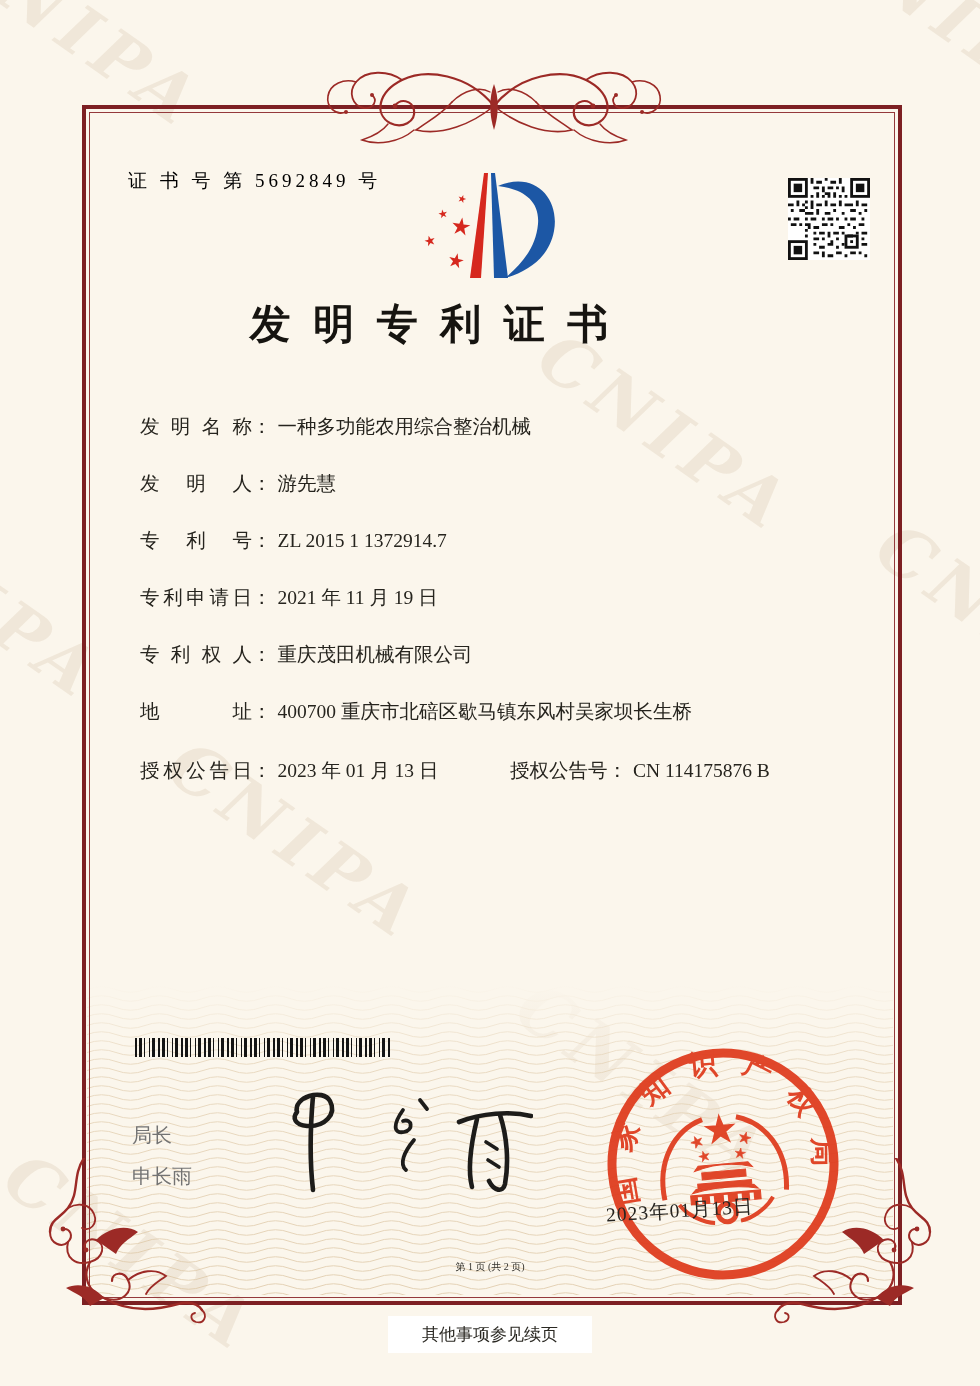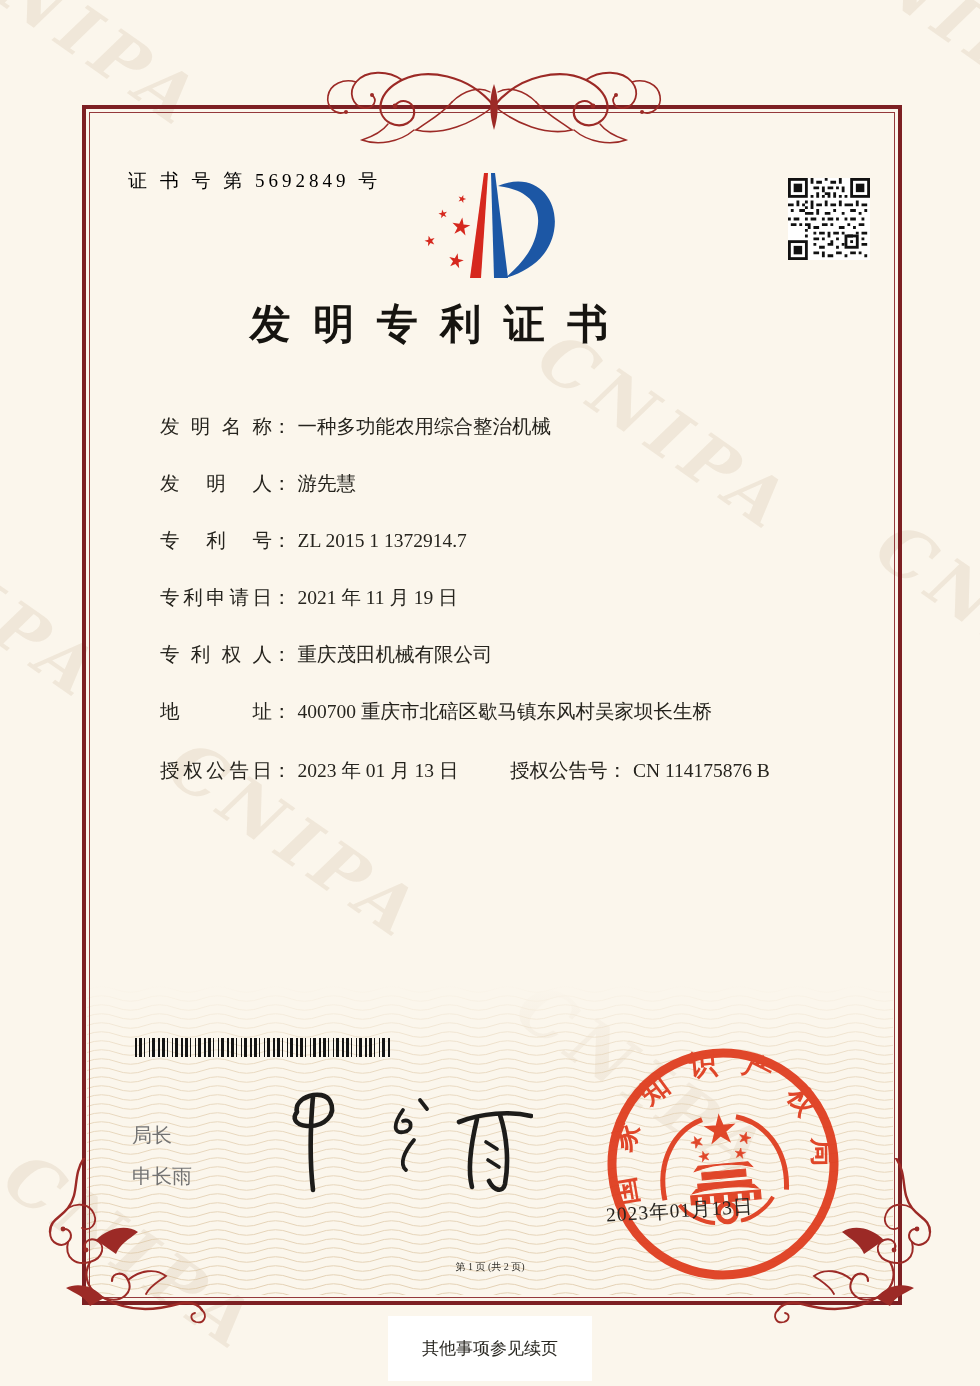--- a/index.html
+++ b/index.html
@@ -13,36 +13,36 @@
   
   .frame{position:absolute;left:82px;top:105px;width:812px;height:1192px;
          border:4px solid #7d2023;outline:1px solid #94393b;outline-offset:-8px;}
   
   .certno{position:absolute;left:128px;top:168px;font-size:19px;letter-spacing:4px;color:#000000;}
   
   .title{position:absolute;left:0;top:297px;width:858px;text-align:center;
          font-size:41px;font-weight:bold;letter-spacing:0.55em;text-indent:0.55em;color:#161410;}
   
   .row{position:absolute;left:140px;width:740px;font-size:19.5px;color:#26241e;white-space:nowrap;}
-  .jt{display:inline-block;width:112px;text-align:justify;text-align-last:justify;vertical-align:bottom;margin-left:20px;}
+  .jt{display:inline-block;width:112px;text-align:justify;text-align-last:justify;vertical-align:bottom;}
   .colon{margin-right:6px;}
   .grantpair{position:absolute;left:370px;top:0;}
   
   .paras{position:absolute;left:128px;top:806px;width:744px;font-size:18px;line-height:34px;
          text-align:justify;color:#2a2822;}
   .paras p{margin:0;text-indent:2em;}
   
   .barcode{position:absolute;left:135px;top:1038px;width:256px;height:19px;background:
     repeating-linear-gradient(90deg,#141414 0 2px,transparent 2px 4px,#141414 4px 7px,
     transparent 7px 9px,#141414 9px 10px,transparent 10px 14px,#141414 14px 15px,
     transparent 15px 17px,#141414 17px 20px,transparent 20px 23px);}
   .signerbox{position:absolute;left:132px;top:1115px;font-size:20px;color:#737373;line-height:41px;}
   .pagefooter{position:absolute;left:0;top:1260px;width:980px;text-align:center;font-size:10px;color:#34322c;}
   .contnote{position:absolute;left:388px;top:1316px;width:204px;text-align:center;
-            background:#ffffff;font-size:17px;padding:21px 0;color:#2a2822;}
+            background:#ffffff;font-size:17px;padding:7px 0;color:#2a2822;}
   .sealdate{position:absolute;left:606px;top:1197px;font-size:19.5px;letter-spacing:1px;
             color:#262420;transform:rotate(-3.5deg);white-space:nowrap;}
   svg{display:block;}
 </style>
 </head>
 <body>
 
 <div class="wm" style="left:-70px;top:-12px">CNIPA</div>
 <div class="wm" style="left:806px;top:-24px">CNIPA</div>
 <div class="wm" style="left:520px;top:392px">CNIPA</div>

